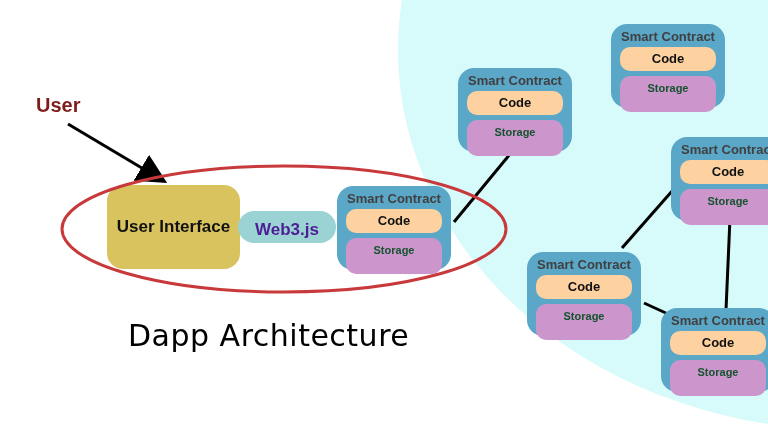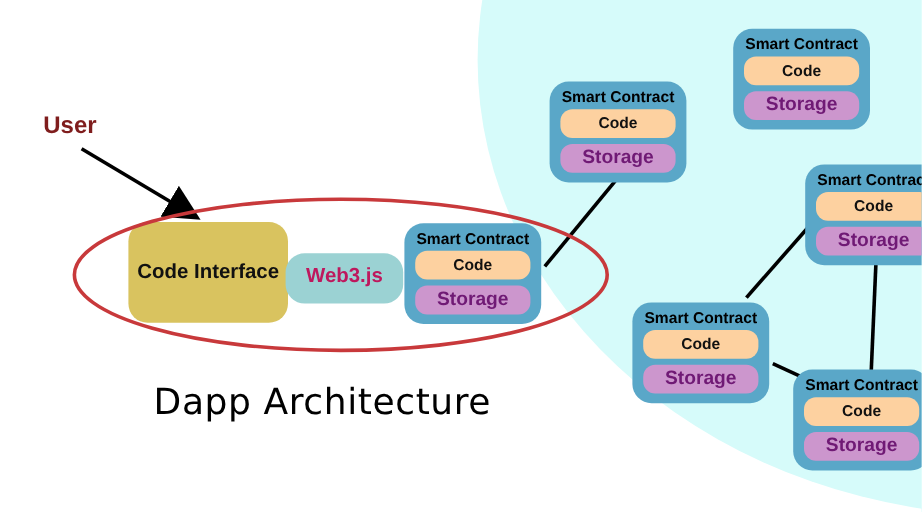--- a/index.html
+++ b/index.html
@@ -5,29 +5,29 @@
   html, body { margin:0; padding:0; }
   body { width:768px; height:427px; overflow:hidden; background:#ffffff; position:relative;
          font-family:"Liberation Sans", sans-serif; }
   #stage { position:absolute; left:0; top:0; width:768px; height:427px; }
   .blob { position:absolute; left:398px; top:-330px; width:900px; height:760px; border-radius:50%;
           background:#d6fbfa; }
   svg.lines { position:absolute; left:0; top:0; width:768px; height:427px; }
   .sc { position:absolute; width:114px; height:84px; background:#5aa7c8; border-radius:16px;
         box-sizing:border-box; }
   .sc .title { position:absolute; left:0; right:0; top:5px; text-align:center; font-weight:bold;
-               font-size:13px; color:#000000; white-space:nowrap; }
+               font-size:13px; color:#404040; white-space:nowrap; }
   .sc .code { position:absolute; left:9px; right:9px; top:23px; height:24px; background:#fdd1a0;
               border-radius:10px; text-align:center; line-height:24px; font-weight:bold; font-size:13px; color:#111; }
-  .sc .storage { position:absolute; left:9px; right:9px; top:52px; height:24px; background:#cc96cd;
-                 border-radius:10px; text-align:center; line-height:24px; font-weight:bold; font-size:16px; color:#701a75; }
+  .sc .storage { position:absolute; left:9px; right:9px; top:52px; height:36px; background:#cc96cd;
+                 border-radius:10px; text-align:center; line-height:24px; font-weight:bold; font-size:11px; color:#14532d; }
   .ui { position:absolute; left:107px; top:185px; width:133px; height:84px; background:#d9c35f;
         border-radius:16px; text-align:center; line-height:84px; font-weight:bold; font-size:17px; color:#111; }
-  .web3 { position:absolute; left:238px; top:211px; width:98px; height:42px; background:#9bd2d3;
-          border-radius:16px; text-align:center; line-height:38px; font-weight:bold; font-size:17px; color:#be185d; }
+  .web3 { position:absolute; left:238px; top:211px; width:98px; height:32px; background:#9bd2d3;
+          border-radius:16px; text-align:center; line-height:38px; font-weight:bold; font-size:17px; color:#4c1d95; }
   .user { position:absolute; left:36px; top:94px; font-weight:bold; font-size:20px; color:#7f1d1d; }
   .title-main { position:absolute; left:128px; top:318px; font-family:"DejaVu Sans", sans-serif;
                 font-weight:normal; font-size:30px; color:#000; letter-spacing:0.5px; }
 </style>
 </head>
 <body>
 
 <div id="stage">
   <div class="blob"></div>
 
@@ -39,21 +39,21 @@
     </defs>
     <line x1="454" y1="222" x2="515" y2="148" stroke="#000" stroke-width="3"></line>
     <line x1="622" y1="248" x2="673" y2="190" stroke="#000" stroke-width="3"></line>
     <line x1="730" y1="218" x2="726" y2="310" stroke="#000" stroke-width="3"></line>
     <line x1="644" y1="303" x2="668" y2="314" stroke="#000" stroke-width="3"></line>
     <line x1="68" y1="124" x2="162" y2="180" stroke="#000" stroke-width="3" marker-end="url(#arrowhead)"></line>
   </svg>
 
   <div class="user">User</div>
 
-  <div class="ui">Code Interface</div>
+  <div class="ui">User Interface</div>
   <div class="web3">Web3.js</div>
 
   <div class="sc" style="left:337px; top:186px;">
     <div class="title">Smart Contract</div>
     <div class="code">Code</div>
     <div class="storage">Storage</div>
   </div>
 
   <div class="sc" style="left:458px; top:68px;">
     <div class="title">Smart Contract</div>

